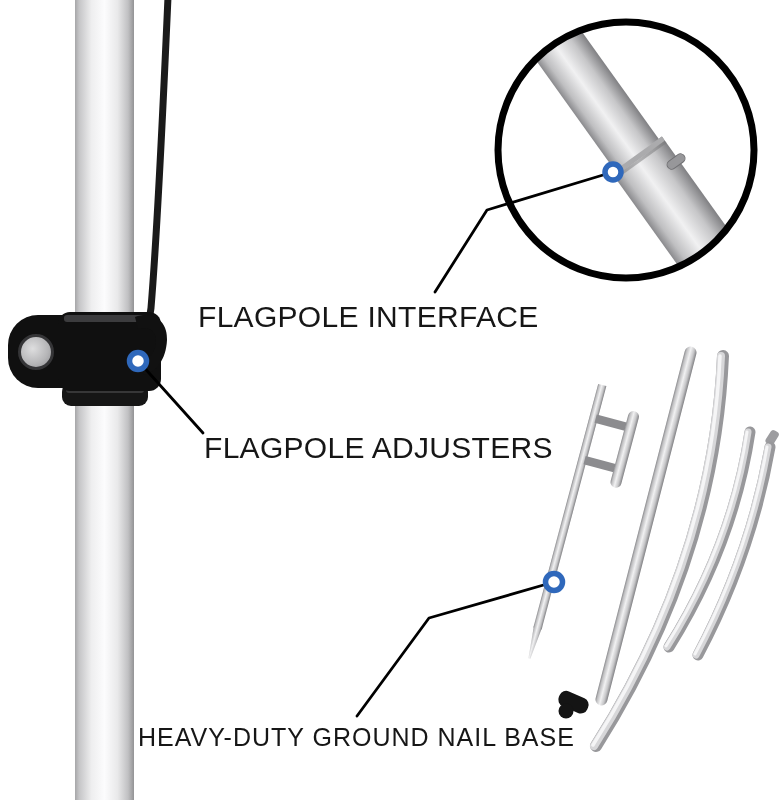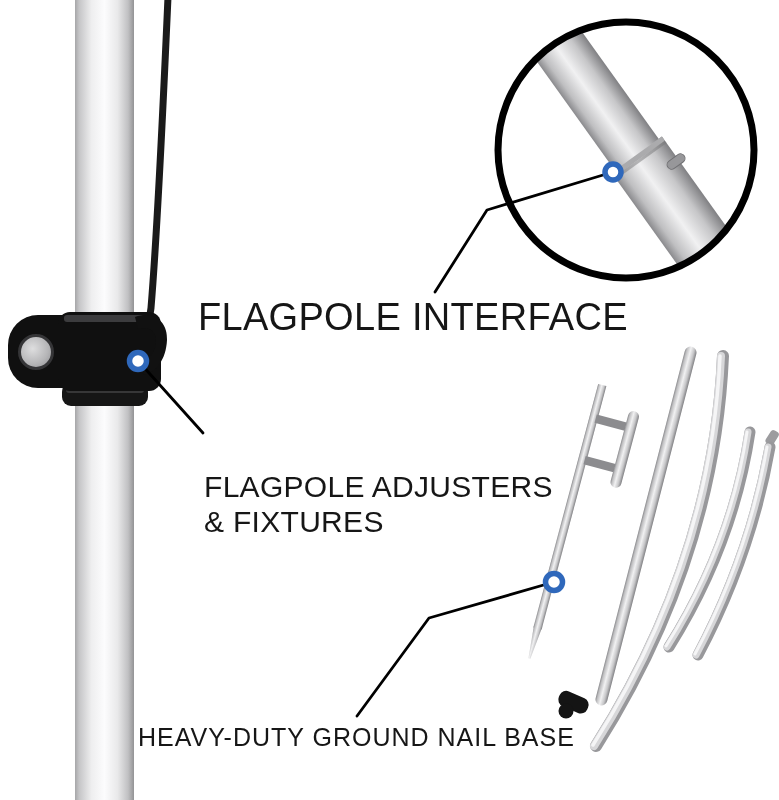--- a/index.html
+++ b/index.html
@@ -5,22 +5,22 @@
   html,body{margin:0;padding:0;background:#fff;}
   #stage{
     position:relative;width:779px;height:800px;background:#fff;
     overflow:hidden;font-family:"Liberation Sans",sans-serif;
   }
   #scene{position:absolute;left:0;top:0;}
   .label{
     position:absolute;color:var(--text,#161616);
     font-family:"Liberation Sans",sans-serif;white-space:nowrap;
   }
-  .label-interface{left:198px;top:299px;font-size:38px;line-height:36px;letter-spacing:.3px;}
-  .label-adjusters{left:204px;top:430px;font-size:30px;line-height:35px;letter-spacing:.3px;margin-top:39px;}
+  .label-interface{left:198px;top:299px;font-size:30px;line-height:36px;letter-spacing:.3px;}
+  .label-adjusters{left:204px;top:430px;font-size:30px;line-height:35px;letter-spacing:.3px;}
   .label-ground{left:138px;top:717px;font-size:25px;line-height:40px;letter-spacing:1px;}
   .leader{fill:none;stroke:var(--leader-line,#000);stroke-width:2.8;stroke-linecap:round;stroke-linejoin:round;}
   .marker{fill:#ffffff;stroke:var(--marker-blue,#2f68bb);stroke-width:5.5;}
   .inset-border{fill:none;stroke:#000;stroke-width:7;}
 </style>
 </head>
 <body>
 
 <div id="stage">
 
@@ -123,17 +123,16 @@
 
     <circle cx="613" cy="172" r="8" class="marker"></circle>
     <circle cx="138" cy="361" r="8.5" class="marker"></circle>
     <circle cx="554" cy="582" r="8.5" class="marker"></circle>
   </svg>
 
   <div class="label label-interface">FLAGPOLE INTERFACE</div>
 
   <div class="label label-adjusters">
     <div>FLAGPOLE ADJUSTERS</div>
-    <div>&amp; FIXTURES</div>
   </div>
 
   <div class="label label-ground">HEAVY-DUTY GROUND NAIL BASE</div>
 </div>
 
 </body></html>

